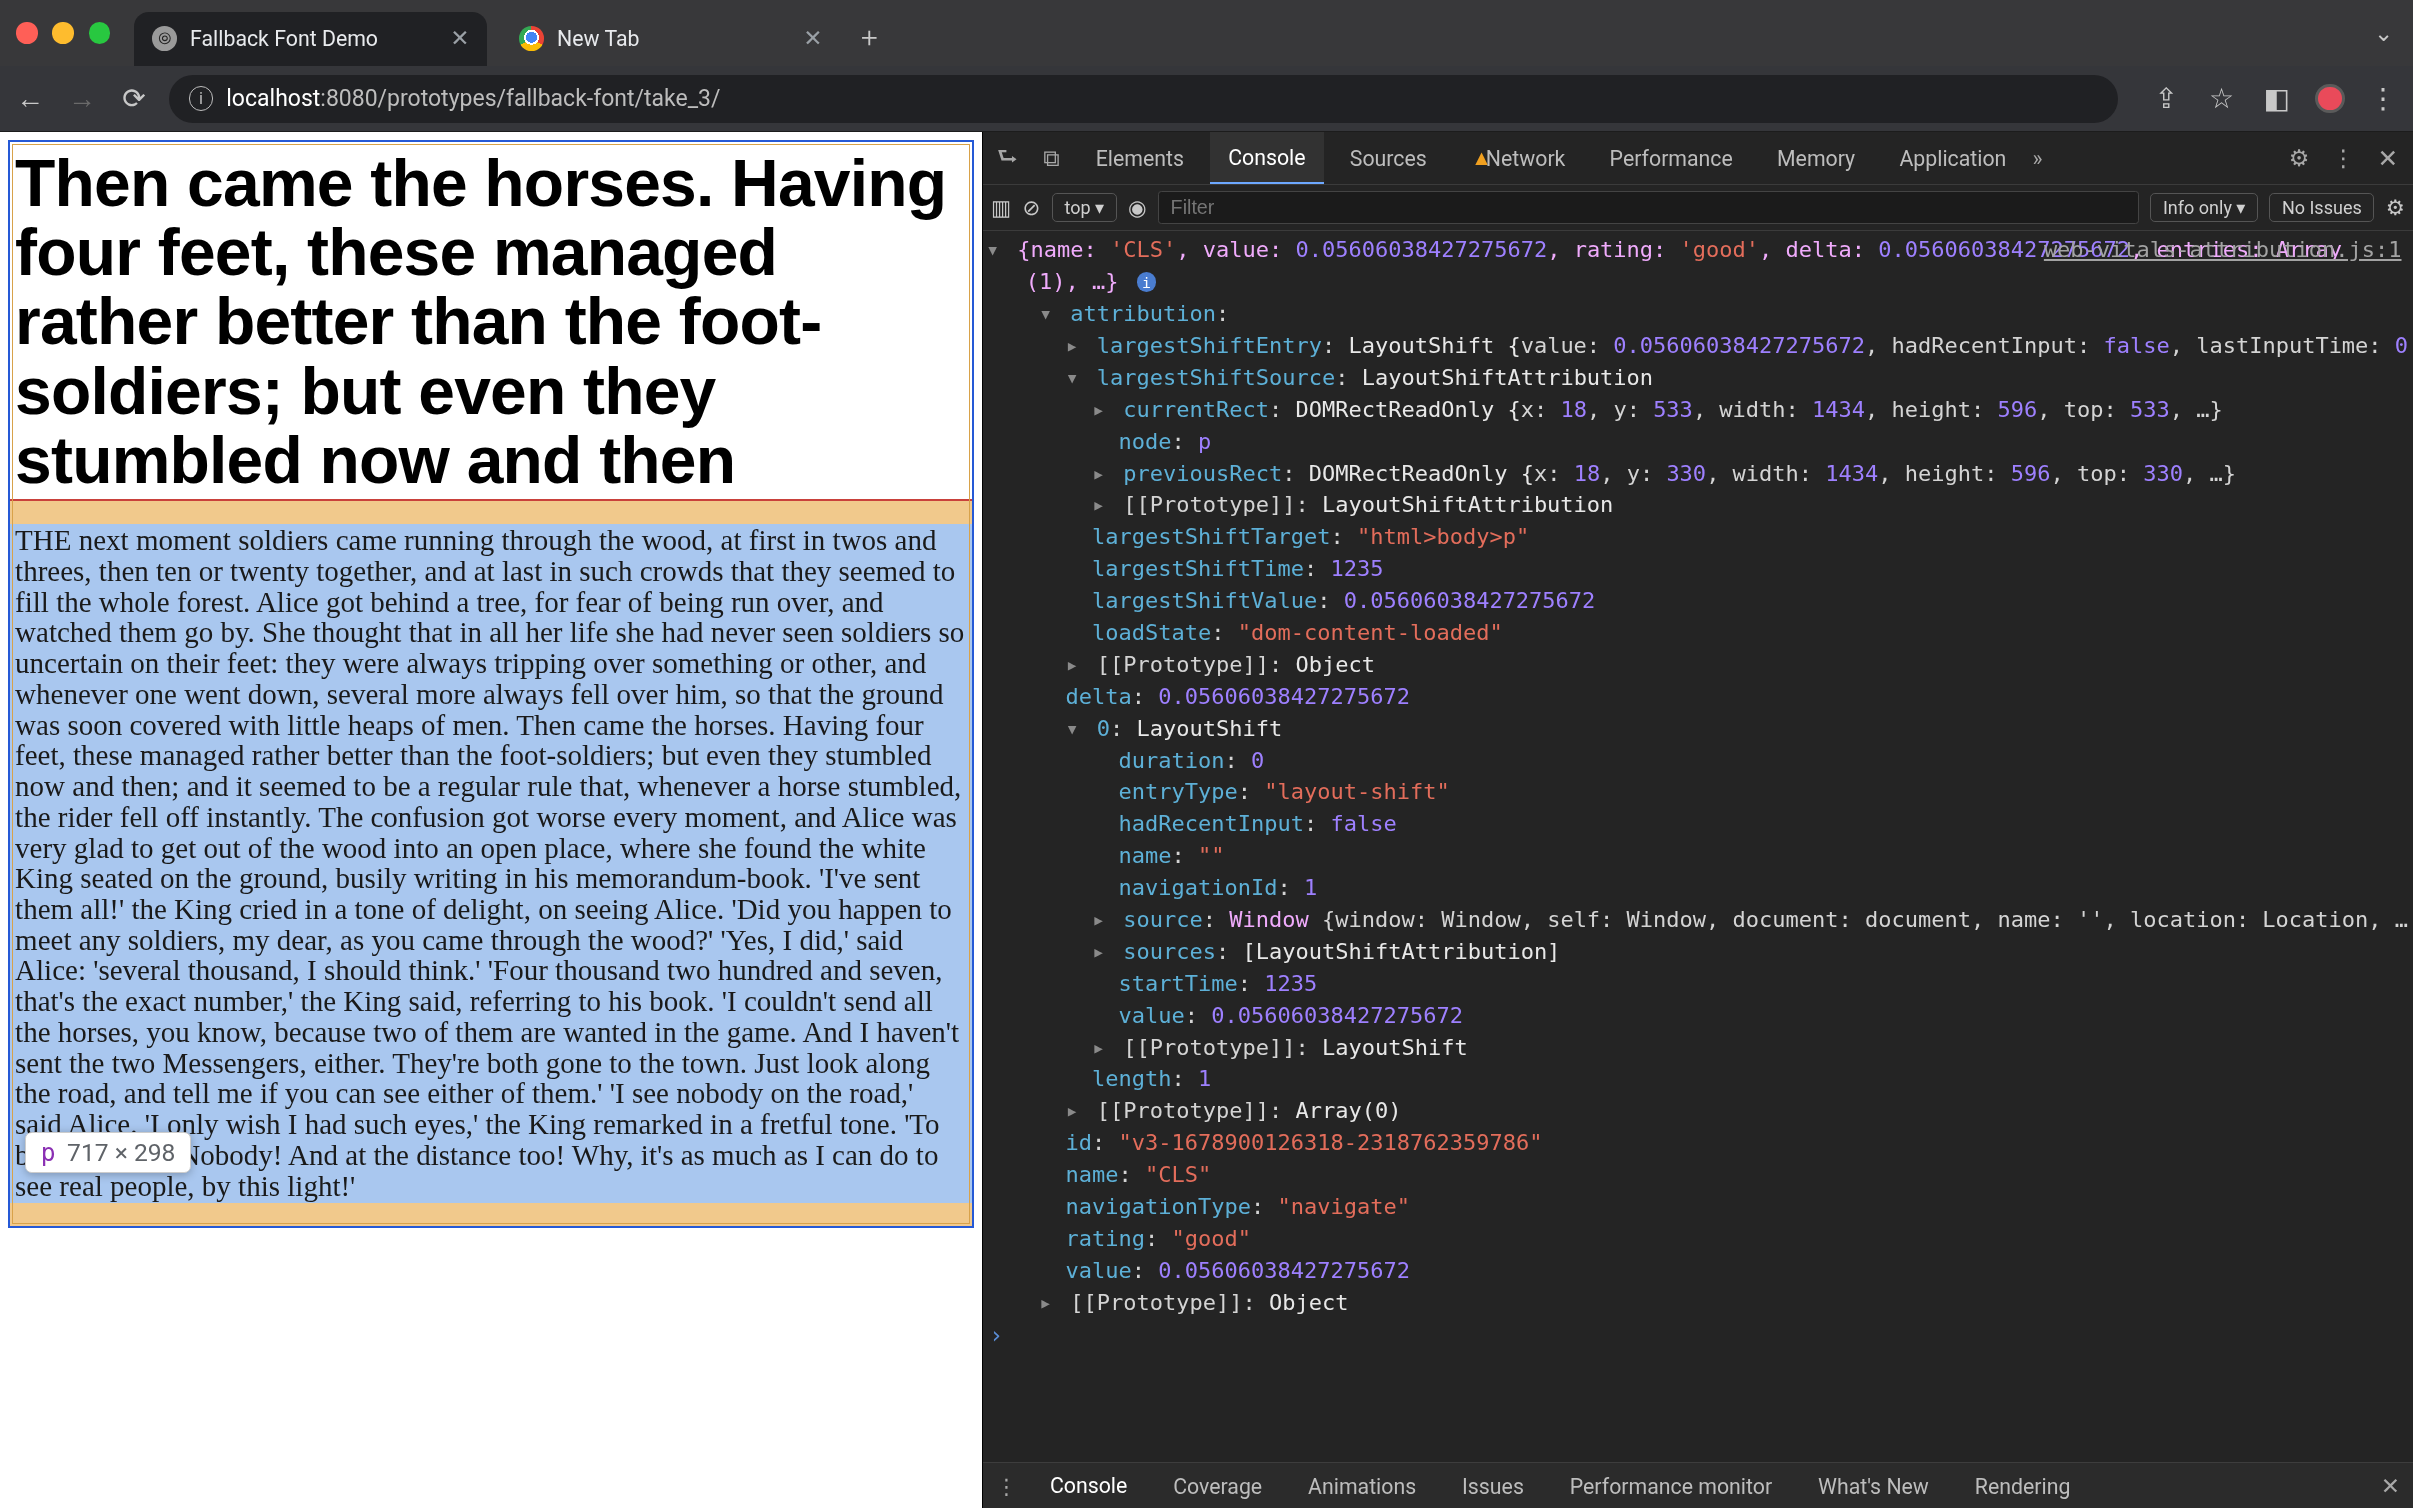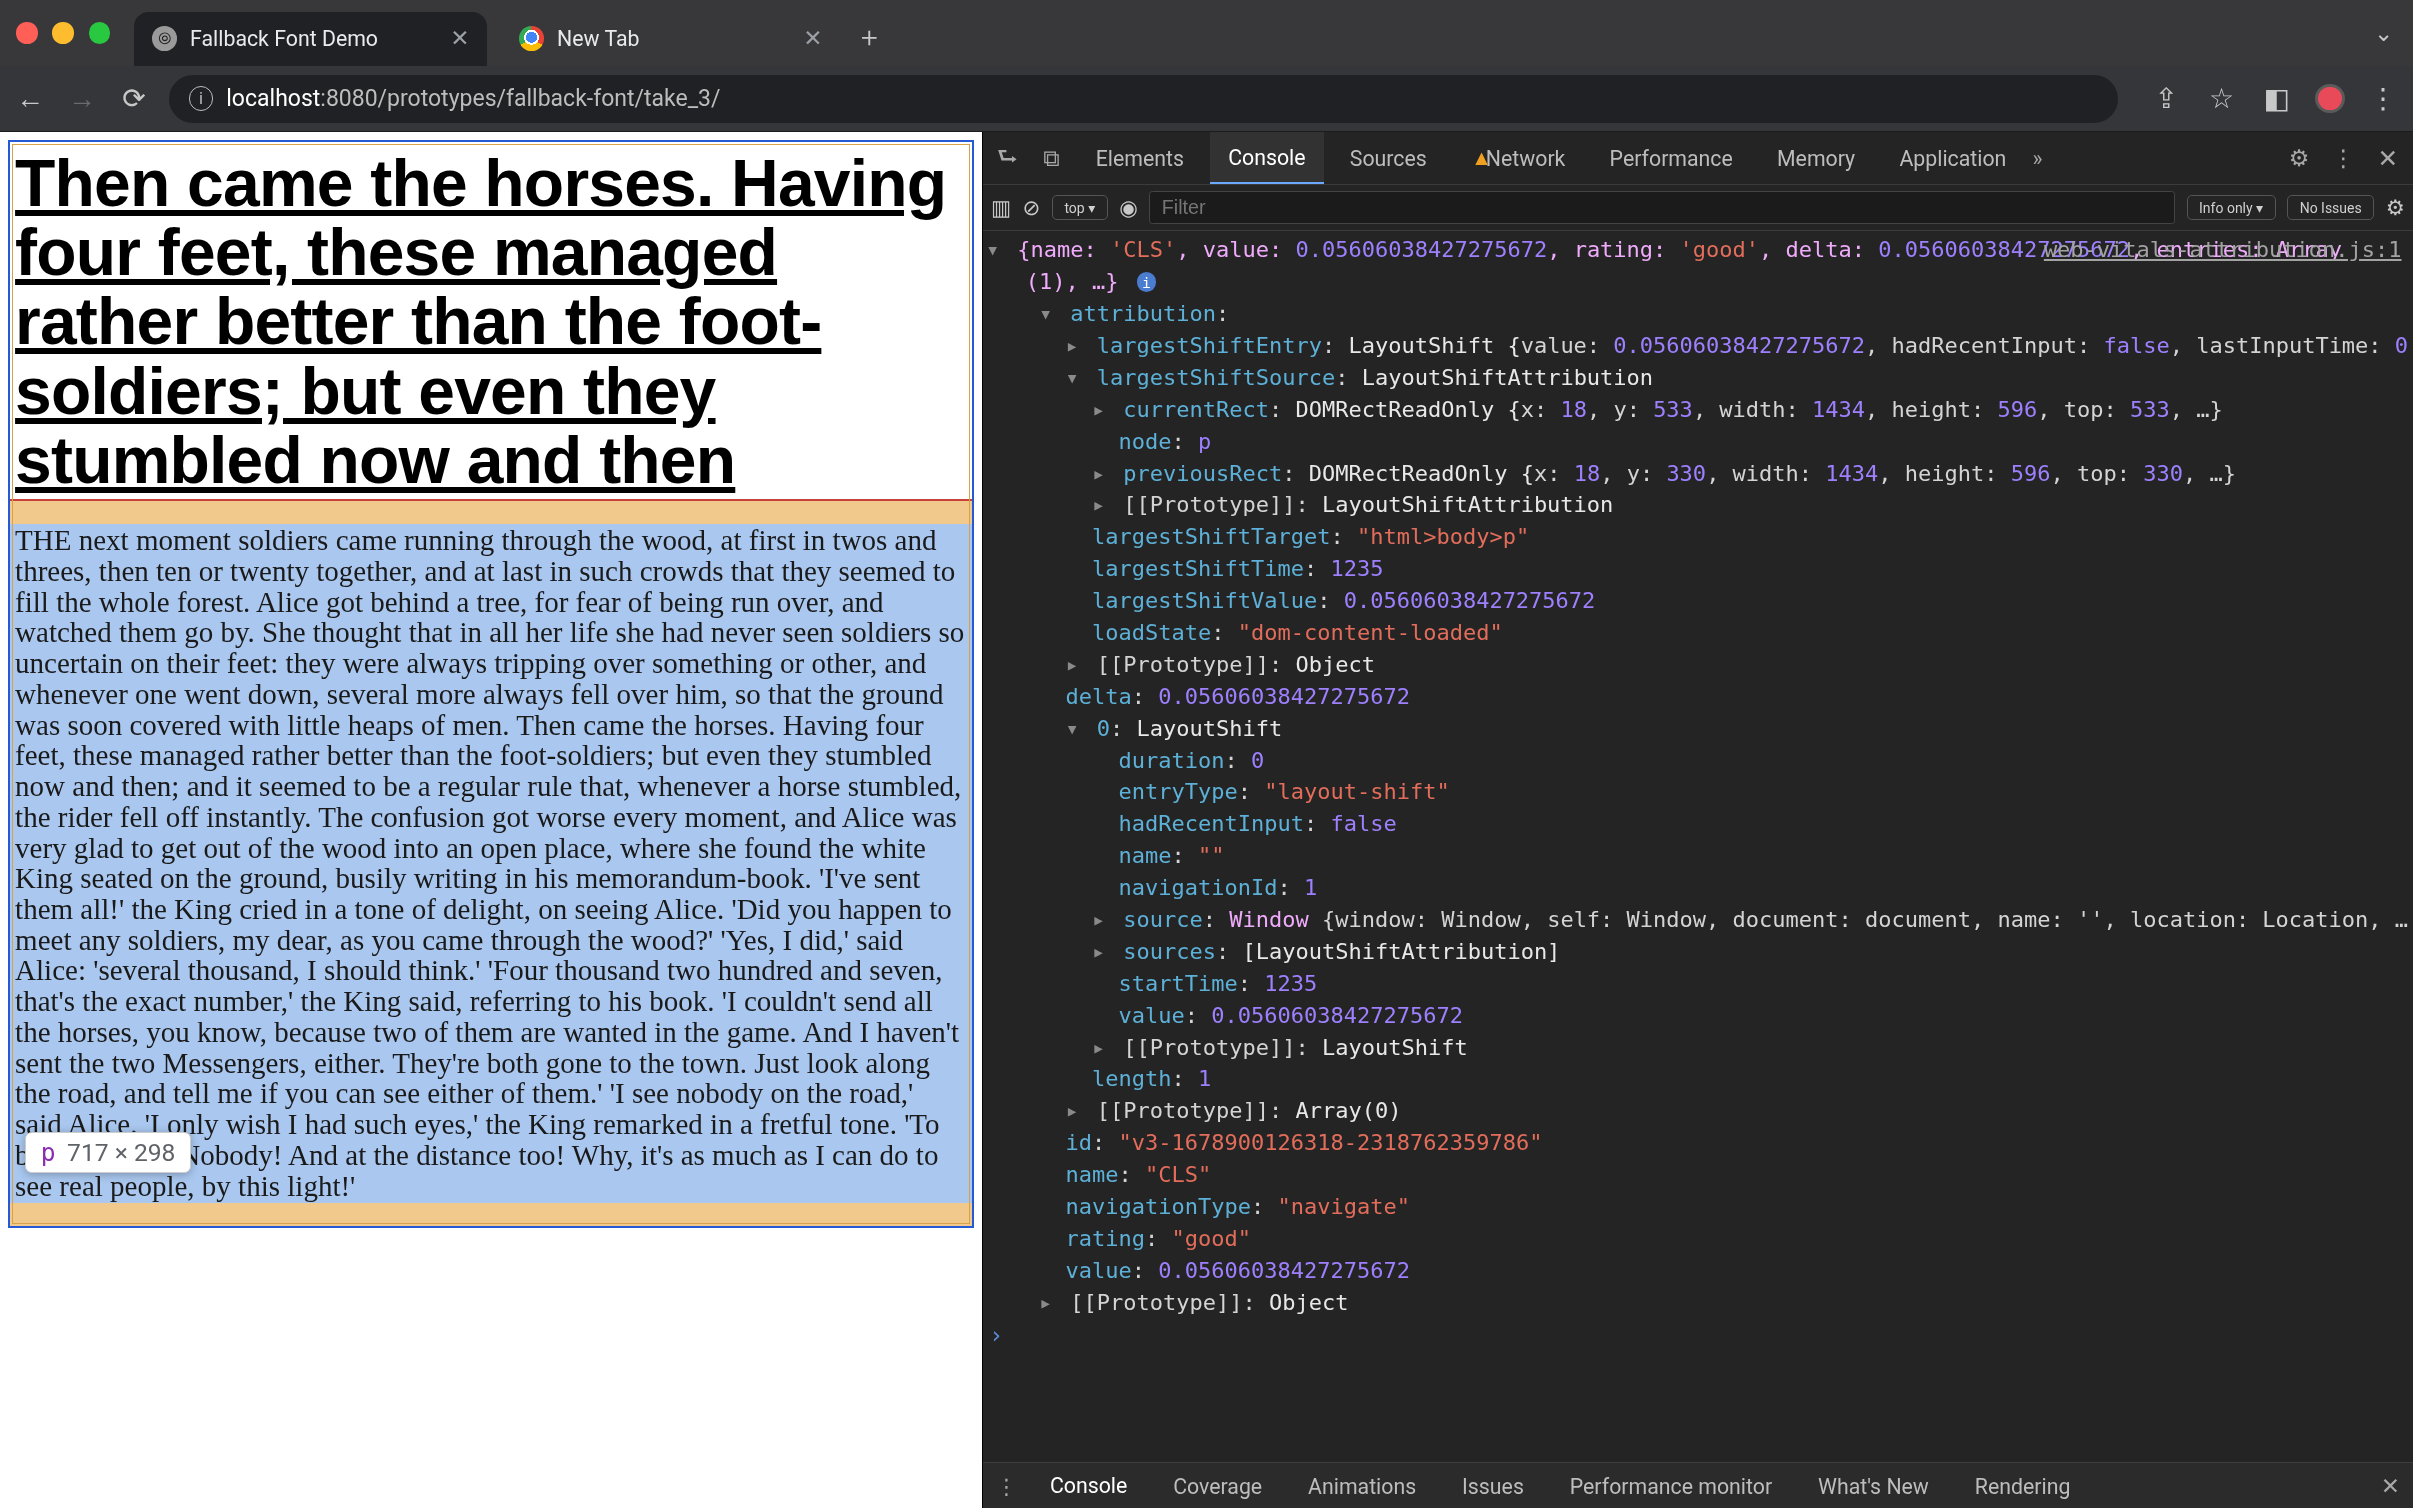--- a/index.html
+++ b/index.html
@@ -93,21 +93,20 @@
   }
   .hero {
     font-family: Impact, "Arial Black", sans-serif;
     font-weight:900;
     font-size: 66px;
     line-height: 1.05;
     letter-spacing: -0.8px;
     color:#000;
     padding: 6.6px 4.9px 3.3px 4.9px;
     border-bottom:2.5px solid #c9413b;
-    text-decoration:underline;
   }
   .stripe { height:23px; background:#f1c98c; }
   .body-copy {
     font-family: Georgia, "Times New Roman", serif;
     font-size: 29px; line-height:1.06;
     padding: 1.6px 4.9px;
     color:#1a1a1a;
     background:#a9c7ef;
   }
   .inspect-tip {
@@ -140,21 +139,21 @@
   .dt-tabs .warn { color:#f0a020; margin-right:-11.5px;}
   .dt-tabs .sp { flex:1;}
   .dt-tabs .chev { color:#a8a8a8; font-size:21.3px;}
   .dt-tabs .close { color:#a8a8a8; font-size:24.6px; padding:0 8.2px;}
   
   .dt-subbar {
     display:flex; align-items:center; height:46px;
     background: var(--devtools-bg); border-bottom:0.8px solid #3b3b3b;
     padding:0 8.2px; gap:11.5px;
   }
-  .dt-subbar .pill { border:0.8px solid #555; border-radius:4.9px; padding:3.3px 11.5px; font-size:14px;color:#d0d0d0;}
+  .dt-subbar .pill { border:0.8px solid #555; border-radius:4.9px; padding:3.3px 11.5px; font-size:18px;color:#d0d0d0;}
   .filter-input { flex:1; background:#1b1b1b; border:0.8px solid #444; border-radius:3.3px; height:33px; color:#bdbdbd; padding:0 11.5px; font-size:19.7px;}
   
   .console {
     flex:1; overflow:auto; font-family: Menlo, Consolas, monospace;
     font-size:22px; line-height:1.45;
     padding: 3.3px 4.9px 3.3px 3.3px;
     position:relative;
   }
   .console .src-link { position:absolute; right:11.5px; top:3px; color:#a3a3a3; text-decoration:underline;}
   .row { white-space:pre; }

